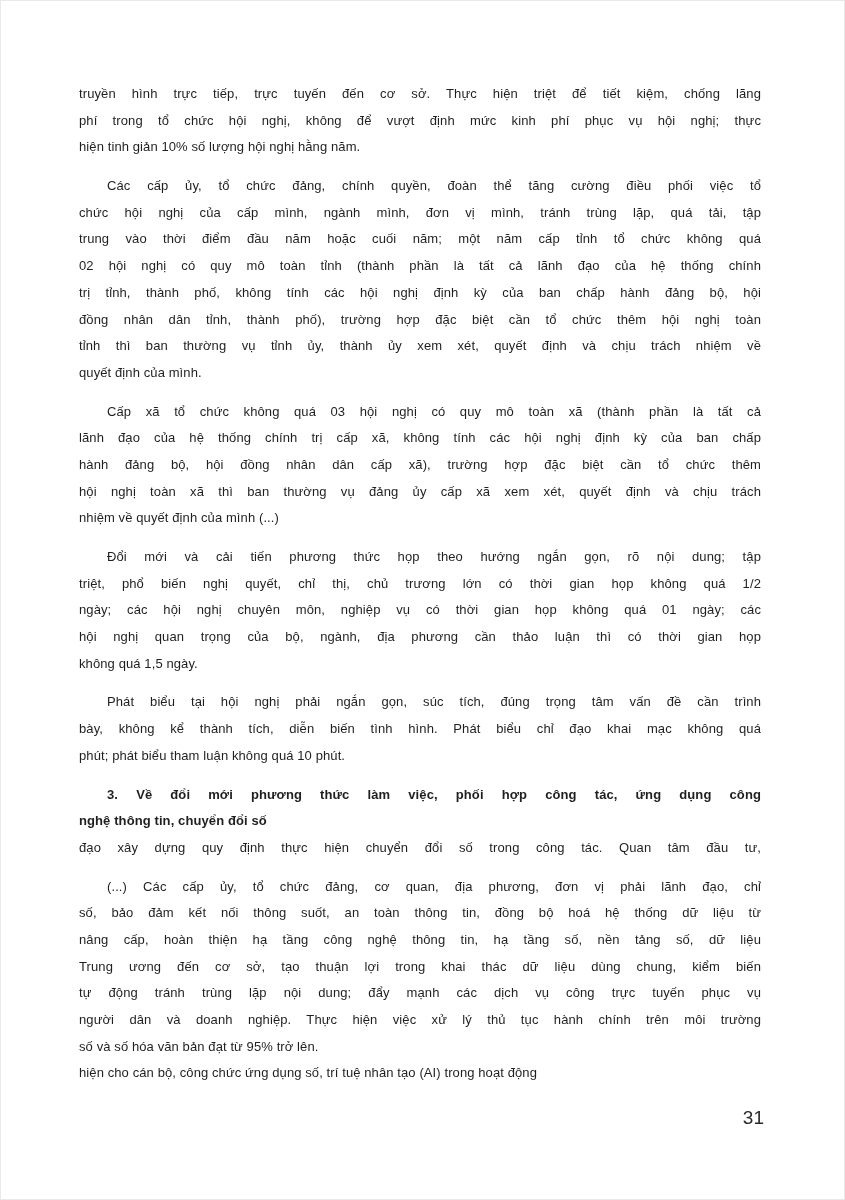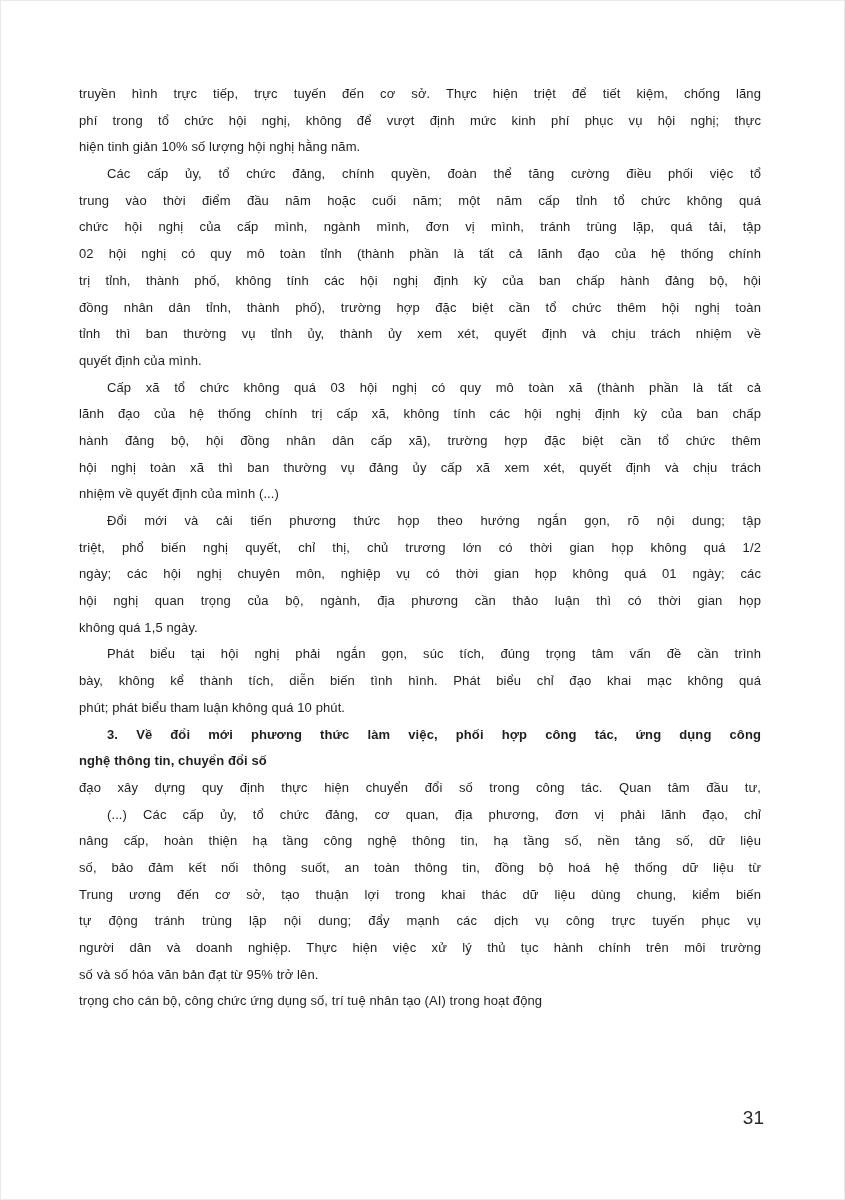--- a/index.html
+++ b/index.html
@@ -39,20 +39,21 @@
   }
   
   .line.justified::after {
     content: "";
     display: inline-block;
     width: 100%;
     height: 0;
   }
   .line.indent {
     text-indent: 28px;
+    margin-top: 12px;
   }
   .paragraph.heading .line {
     font-weight: bold;
   }
   .page-number {
     position: absolute;
     top: 1103px;
     right: 80px;
     font-size: 19px;
     line-height: 27px;
@@ -65,22 +66,22 @@
 
 <div class="page">
   <div class="text-body" id="text-body">
       <div class="paragraph">
         <div class="line justified">truyền hình trực tiếp, trực tuyến đến cơ sở. Thực hiện triệt để tiết kiệm, chống lãng</div>
         <div class="line justified">phí trong tổ chức hội nghị, không để vượt định mức kinh phí phục vụ hội nghị; thực</div>
         <div class="line">hiện tinh giản 10% số lượng hội nghị hằng năm.</div>
       </div>
       <div class="paragraph">
         <div class="line justified indent">Các cấp ủy, tổ chức đảng, chính quyền, đoàn thể tăng cường điều phối việc tổ</div>
+        <div class="line justified">chức hội nghị của cấp mình, ngành mình, đơn vị mình, tránh trùng lặp, quá tải, tập</div>
         <div class="line justified">trung vào thời điểm đầu năm hoặc cuối năm; một năm cấp tỉnh tổ chức không quá</div>
-        <div class="line justified">chức hội nghị của cấp mình, ngành mình, đơn vị mình, tránh trùng lặp, quá tải, tập</div>
         <div class="line justified">02 hội nghị có quy mô toàn tỉnh (thành phần là tất cả lãnh đạo của hệ thống chính</div>
         <div class="line justified">trị tỉnh, thành phố, không tính các hội nghị định kỳ của ban chấp hành đảng bộ, hội</div>
         <div class="line justified">đồng nhân dân tỉnh, thành phố), trường hợp đặc biệt cần tổ chức thêm hội nghị toàn</div>
         <div class="line justified">tỉnh thì ban thường vụ tỉnh ủy, thành ủy xem xét, quyết định và chịu trách nhiệm về</div>
         <div class="line">quyết định của mình.</div>
       </div>
       <div class="paragraph">
         <div class="line justified indent">Cấp xã tổ chức không quá 03 hội nghị có quy mô toàn xã (thành phần là tất cả</div>
         <div class="line justified">lãnh đạo của hệ thống chính trị cấp xã, không tính các hội nghị định kỳ của ban chấp</div>
         <div class="line justified">hành đảng bộ, hội đồng nhân dân cấp xã), trường hợp đặc biệt cần tổ chức thêm</div>
@@ -99,25 +100,25 @@
         <div class="line justified">bày, không kể thành tích, diễn biến tình hình. Phát biểu chỉ đạo khai mạc không quá</div>
         <div class="line">phút; phát biểu tham luận không quá 10 phút.</div>
       </div>
       <div class="paragraph heading">
         <div class="line justified indent">3. Về đổi mới phương thức làm việc, phối hợp công tác, ứng dụng công</div>
         <div class="line">nghệ thông tin, chuyển đổi số</div>
       </div>
       <div class="paragraph">
         <div class="line justified">đạo xây dựng quy định thực hiện chuyển đổi số trong công tác. Quan tâm đầu tư,</div>
         <div class="line justified indent">(...) Các cấp ủy, tổ chức đảng, cơ quan, địa phương, đơn vị phải lãnh đạo, chỉ</div>
+        <div class="line justified">số, bảo đảm kết nối thông suốt, an toàn thông tin, đồng bộ hoá hệ thống dữ liệu từ</div>
         <div class="line justified">nâng cấp, hoàn thiện hạ tầng công nghệ thông tin, hạ tầng số, nền tảng số, dữ liệu</div>
-        <div class="line justified">số, bảo đảm kết nối thông suốt, an toàn thông tin, đồng bộ hoá hệ thống dữ liệu từ</div>
         <div class="line justified">Trung ương đến cơ sở, tạo thuận lợi trong khai thác dữ liệu dùng chung, kiểm biến</div>
         <div class="line justified">tự động tránh trùng lặp nội dung; đẩy mạnh các dịch vụ công trực tuyến phục vụ</div>
         <div class="line justified">người dân và doanh nghiệp. Thực hiện việc xử lý thủ tục hành chính trên môi trường</div>
         <div class="line">số và số hóa văn bản đạt từ 95% trở lên.</div>
       </div>
       <div class="paragraph">
-        <div class="line">trọng cho cán bộ, công chức ứng dụng số, trí tuệ nhân tạo (AI) trong hoạt động</div>
+        <div class="line">hiện cho cán bộ, công chức ứng dụng số, trí tuệ nhân tạo (AI) trong hoạt động</div>
       </div>
     </div>
   <div class="page-number">31</div>
 </div>
 
 </body></html>

